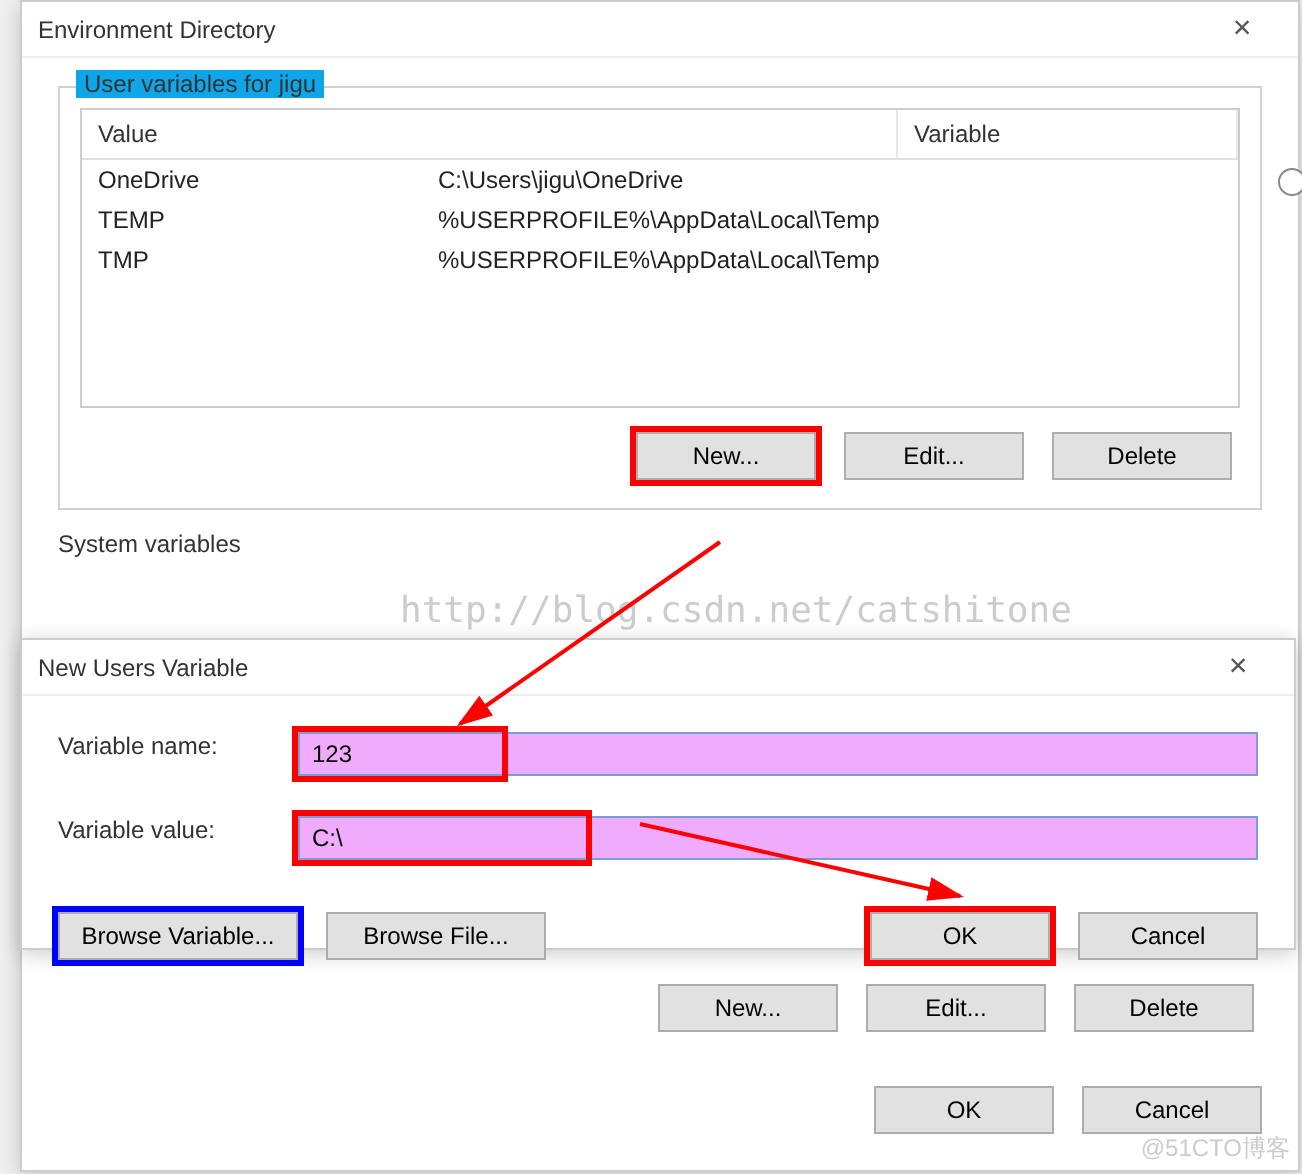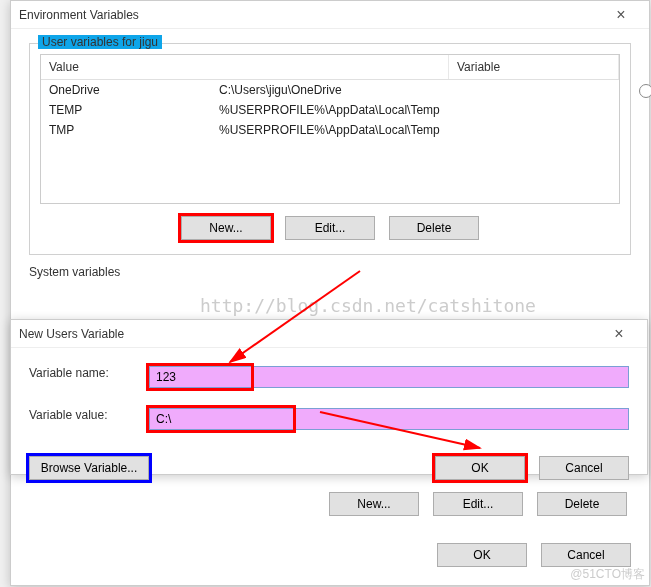--- a/index.html
+++ b/index.html
@@ -10,40 +10,40 @@
   .close-x { width: 40px; text-align: center; color: #555; cursor: pointer; font-size: 16px; }
   .groupbox { border: 1px solid #d0d0d0; margin: 14px 18px 4px 18px; padding: 10px 10px 8px 10px; position: relative; }
   .groupbox-title { position: absolute; top: -9px; left: 8px; background: #0ea5e9; padding: 0 4px; color: #333; }
   .table { border: 1px solid #ccc; background: #fff; }
   .thead { display: flex; border-bottom: 1px solid #e0e0e0; background: #fff; }
   .thead .th { padding: 5px 8px; color: #333; border-right: 1px solid #e8e8e8; }
   .row { display: flex; }
   .row .td { padding: 3px 8px; color: #222; }
   .col-var { width: 170px; }
   .col-val { flex: 1; }
-  .btnrow { display: flex; justify-content: center; gap: 14px; padding: 12px 4px 6px 4px; }
+  .btnrow { display: flex; justify-content: flex-end; gap: 14px; padding: 12px 4px 6px 4px; }
   .btn { width: 90px; height: 24px; background: #e1e1e1; border: 1px solid #adadad; color: #000; text-align: center; line-height: 22px; cursor: pointer; }
   .hl-red { outline: 3px solid #ff0000; }
   .hl-blue { outline: 3px solid #0000ff; }
   .sys-label { margin: 10px 18px 4px 18px; color: #333; }
   .formrow { display: flex; align-items: flex-start; margin: 20px 18px; }
   .formrow label { width: 120px; color: #333; }
   .formrow input { flex: 1; height: 22px; border: 1px solid #7a9fd4; padding: 0 6px; background: #f0abfc; }
   .bottom-btns { display: flex; justify-content: flex-end; gap: 14px; padding: 10px 18px; }
   svg.arrow { position: absolute; pointer-events: none; }
   .watermark { position: absolute; top: 295px; left: 200px; color: #ccc; font-size: 18px; font-family: monospace; pointer-events: none; }
   .wm2 { position: absolute; bottom: 4px; right: 6px; color: #ccc; font-size: 12px; }
   .partial-radio { position:absolute; right:-2px; top:84px; width:14px; height:14px; border:1px solid #888; border-radius:50%; background:#fff; }
 </style>
 </head>
 <body>
 
 <div class="dialog" style="left:10px; top:0px; width:640px; height:586px;">
   <div class="titlebar">
-    <span>Environment Variables</span>
+    <span>Environment Directory</span>
     <div class="close-x">×</div>
   </div>
 
   <div class="groupbox">
     <div class="groupbox-title">User variables for jigu</div>
     <div class="table" style="height:150px;">
       <div class="thead">
         <div class="th col-val">Value</div>
         <div class="th col-var">Variable</div>
       </div>
@@ -102,20 +102,21 @@
   <div class="formrow">
     <label>Variable value:</label>
     <div style="position:relative; flex:1; display:flex;">
       <input type="text" value="C:\" style="">
       <div style="position:absolute; left:-3px; top:-3px; width:150px; height:28px; border:3px solid #ff0000; pointer-events:none;"></div>
     </div>
   </div>
 
   <div style="display:flex; align-items:center; padding:6px 18px; gap:14px;">
     <div class="btn hl-blue" style="width:120px;">Browse Variable...</div>
+    <div class="btn" style="width:110px;">Browse File...</div>
     <div style="flex:1;"></div>
     <div class="btn hl-red">OK</div>
     <div class="btn">Cancel</div>
   </div>
 </div>
 
 <svg class="arrow" style="left:0;top:0;" width="651" height="587">
   <defs>
     <marker id="ah" markerWidth="10" markerHeight="10" refX="8" refY="3" orient="auto">
       <path d="M0,0 L0,6 L9,3 z" fill="#ff0000"></path>

